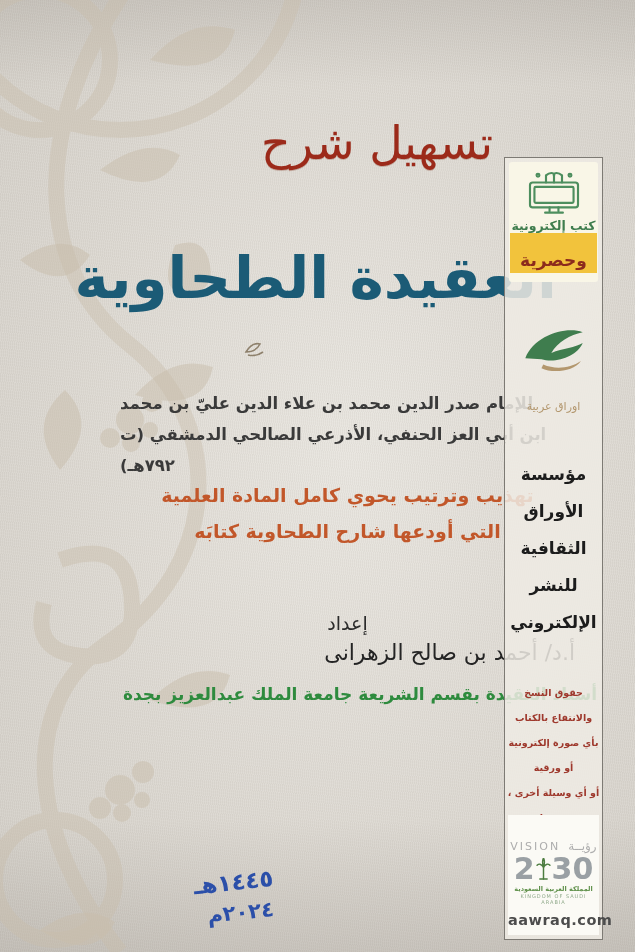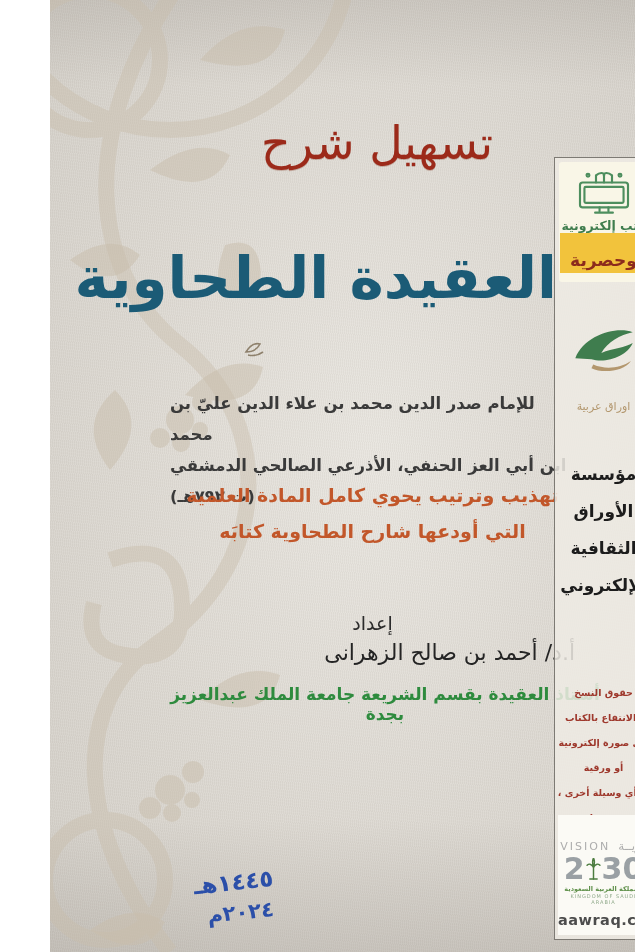--- a/index.html
+++ b/index.html
@@ -6,21 +6,21 @@
     --accent-red:#9c2a1a; --title-teal:#1b5b76; --text-dark:#3a3a3a;
     --subtitle-orange:#c2572a; --green:#2e8b3e; --date-blue:#2b4fa9;
     --badge-yellow:#f2c33c; --badge-red:#8c2b1d; --sidebar-green:#44845a;
     --logo-tan:#b3976e; --copyright-red:#9e382c; --vision-gray:#9aa0a4;
     --vision-green:#5d8f48; --website-gray:#4c4c4c;
   }
   *{margin:0;padding:0;box-sizing:border-box;}
   html,body{width:635px;height:952px;}
   body{font-family:"DejaVu Sans",sans-serif;}
   .cover{
-    position:relative;width:585px;height:952px;overflow:hidden;direction:rtl;
+    position:relative;width:635px;height:952px;overflow:hidden;direction:rtl;
     background-image:
       linear-gradient(180deg, rgba(110,102,94,.14) 0%, rgba(0,0,0,0) 9%, rgba(0,0,0,0) 86%, rgba(110,102,94,.16) 100%),
       repeating-linear-gradient(7deg, rgba(255,255,255,.06) 0 1px, rgba(0,0,0,0) 1px 3px),
       repeating-linear-gradient(97deg, rgba(95,88,80,.05) 0 1px, rgba(0,0,0,0) 1px 2px),
       radial-gradient(ellipse at 55% 48%, #e9e6e0 0%, #ddd9d2 55%, #d3cfc8 100%);
   }
   .ornament{position:absolute;top:0;left:0;pointer-events:none;}
   
   .series-title{
     position:absolute;top:116px;right:142px;
@@ -170,20 +170,21 @@
         <path d="M8 36 C18 10 54 0 72 7 C58 10 44 18 37 30 C50 25 64 24 72 19 C66 34 42 42 26 37 Z" fill="#3f7d4e"></path>
         <path d="M28 43 C42 49 58 47 70 39 C62 51 38 53 26 47 Z" fill="#b3976e"></path>
       </svg>
       <div class="logo-text">اوراق عربية</div>
     </div>
 
     <div class="publisher">
       <div>مؤسسة</div>
       <div>الأوراق</div>
       <div>الثقافية</div>
+      <div>للنشر</div>
       <div>الإلكتروني</div>
     </div>
 
     <div class="copyright">
       <div>حقوق النسخ والانتفاع بالكتاب</div>
       <div>بأي صورة إلكترونية أو ورقية</div>
       <div>أو أي وسيلة أخرى ، محفوظة</div>
       <div>لمؤسسة الأوراق الثقافية</div>
     </div>
 

